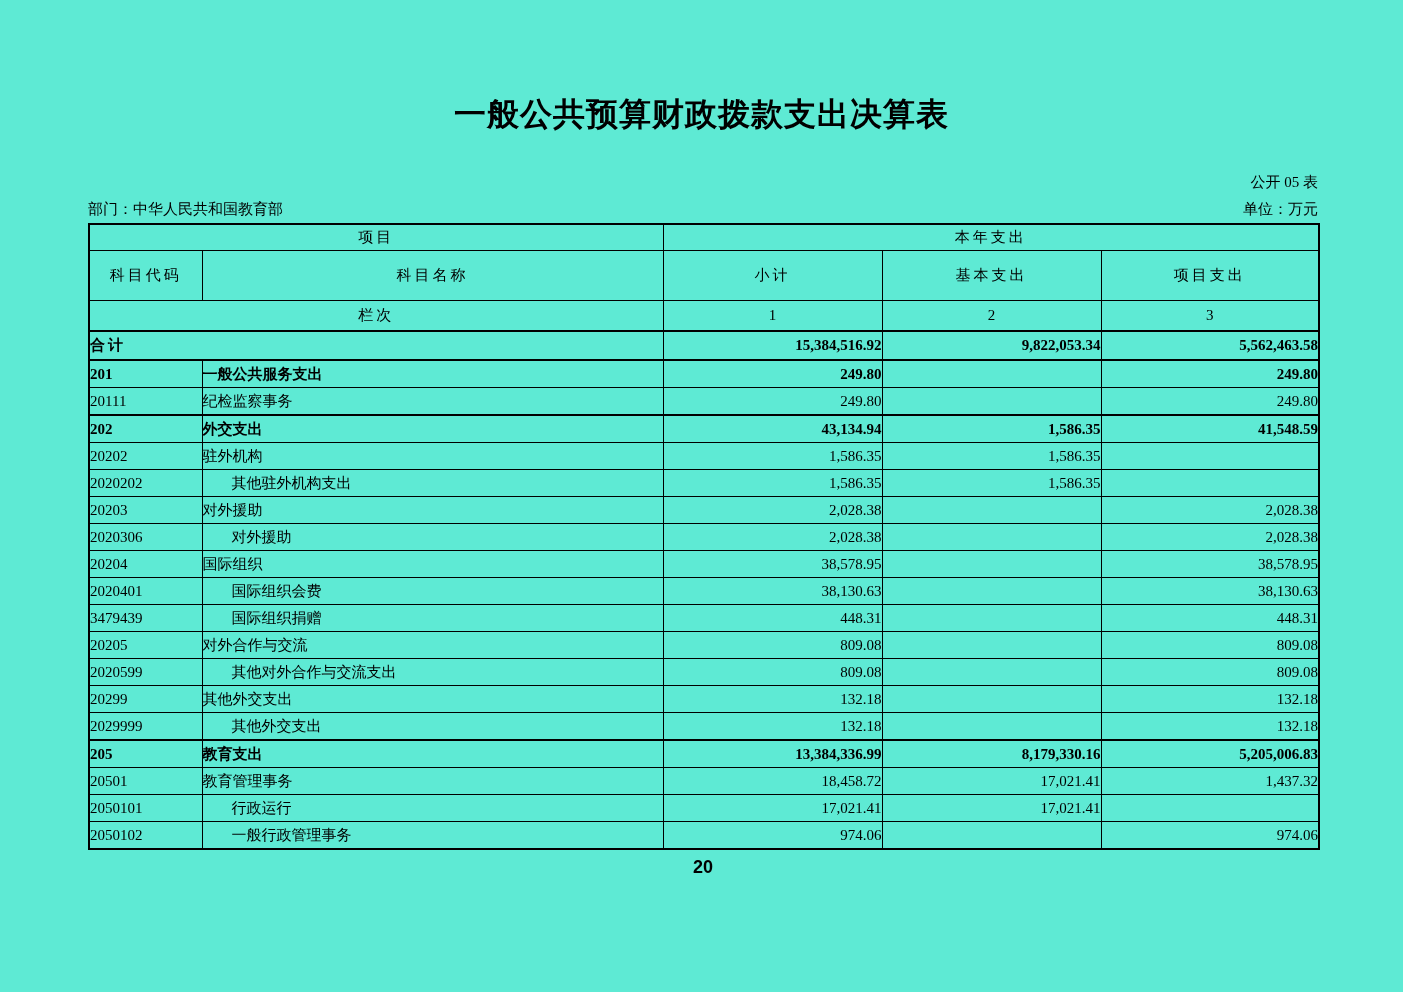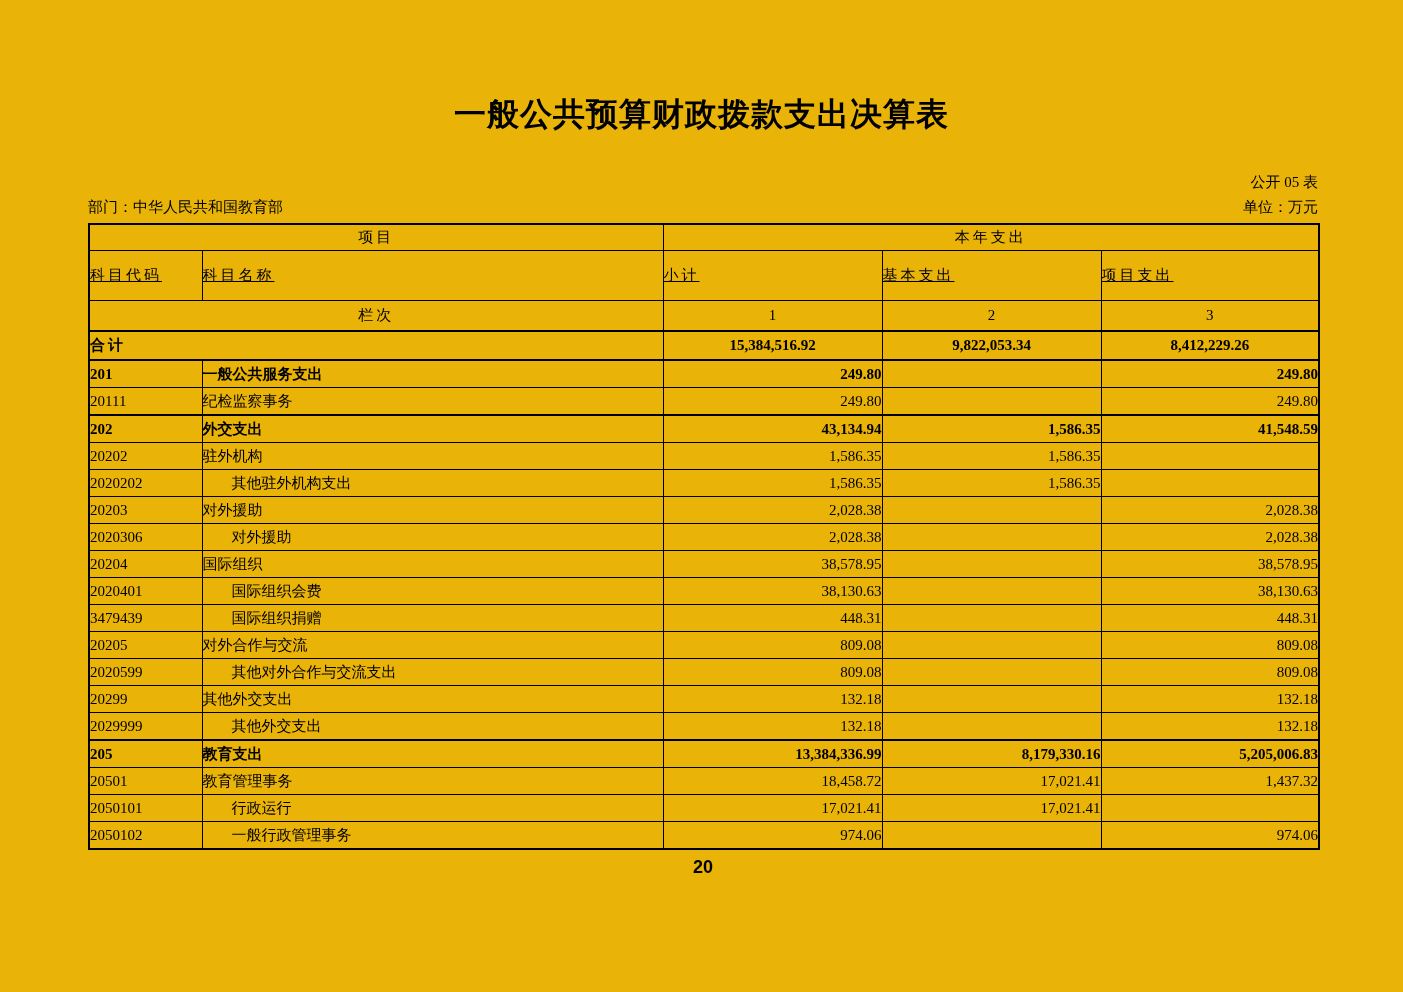--- a/index.html
+++ b/index.html
@@ -1,21 +1,21 @@
 <!DOCTYPE html>
 <html><head>
 <meta charset="utf-8">
 <style>
   html,body{margin:0;padding:0;background:#ffffff;}
   body{
     width:1403px;height:992px;
     font-family:"Liberation Serif","DejaVu Serif",serif;
     color:#000;
   }
-  .sheet{position:relative;width:1403px;height:992px;background:#eab308;overflow:hidden;}
+  .sheet{position:relative;width:1403px;height:992px;background:#5eead4;overflow:hidden;}
   .doc-title{
     padding-top:96px;
     text-align:center;
     font-size:32px;
     font-weight:bold;
     letter-spacing:1px;
     line-height:36px;
   }
   .content{width:1230px;margin-left:88px;}
   .table-code-line{
@@ -24,41 +24,40 @@
     font-size:15px;
     line-height:18px;
   }
   .meta-line{
     display:flex;
     justify-content:space-between;
     font-size:15px;
     line-height:18px;
     margin-top:9px;
     margin-bottom:5px;
-    font-family:Liberation Mono, monospace;
   }
   table.fin{
     border-collapse:collapse;
     table-layout:fixed;
     width:1230px;
     border:2px solid #000;
   }
   table.fin td{
     border:1px solid #000;
     padding:0;
     font-size:15px;
     vertical-align:middle;
     white-space:nowrap;
     overflow:hidden;
   }
   tr.h1 td{height:25px;text-align:center;}
-  tr.h2 td{height:49px;text-align:left;text-decoration:underline;}
+  tr.h2 td{height:49px;text-align:center;}
   tr.h3 td{height:29px;text-align:center;}
   .lsp{letter-spacing:3px;}
-  tr.total-row td{height:27px;font-weight:bold;text-align:center;}
+  tr.total-row td{height:27px;font-weight:bold;}
   tr.total-row td.label{text-align:left;letter-spacing:3px;}
   tbody.data tr td{height:26px;}
   td.code{text-align:left;padding-left:7px;margin-top:32px;}
   td.name{text-align:left;padding-left:9px;}
   td.name.indent{padding-left:29px;}
   td.num{text-align:right;padding-right:7px;}
   tr.bold td{font-weight:bold;}
   tr.thick-top td{border-top:2px solid #000;}
   .page-num{
     text-align:center;
@@ -107,21 +106,21 @@
         <tr class="h3">
           <td colspan="2" class="lsp">栏次</td>
           <td>1</td>
           <td>2</td>
           <td>3</td>
         </tr>
         <tr class="total-row thick-top">
           <td colspan="2" class="label">合计</td>
           <td class="num">15,384,516.92</td>
           <td class="num">9,822,053.34</td>
-          <td class="num">8,412,229.26</td>
+          <td class="num">5,562,463.58</td>
         </tr>
       </thead>
       <tbody class="data">
           <tr class="bold thick-top">
     <td class="code">201</td>
     <td class="name">一般公共服务支出</td>
     <td class="num">249.80</td>
     <td class="num"></td>
     <td class="num">249.80</td>
   </tr>

